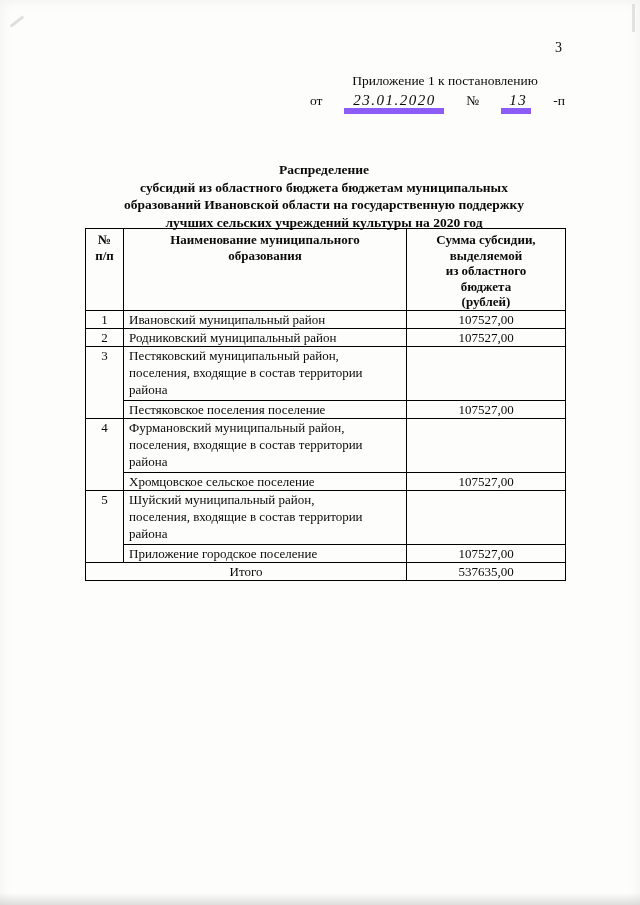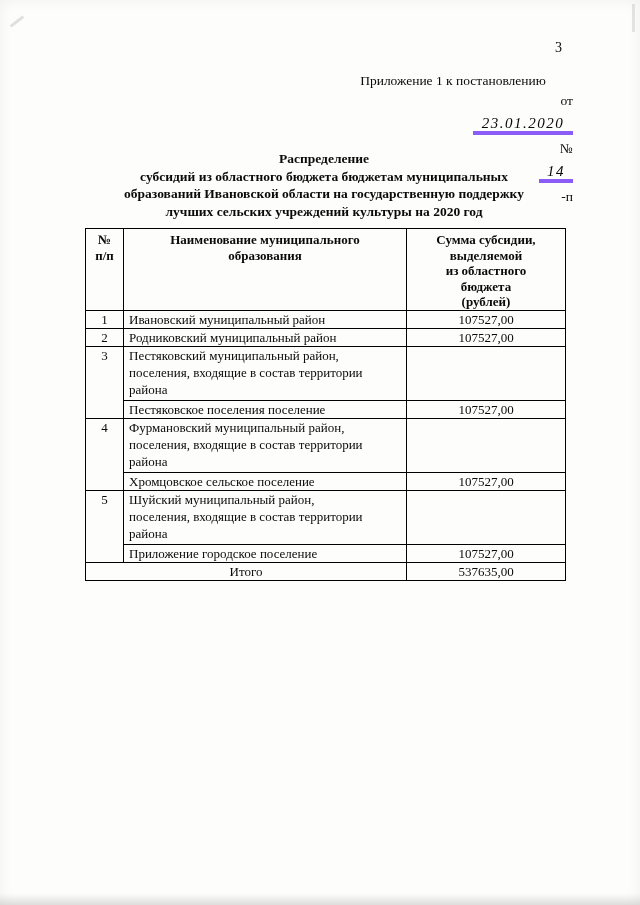--- a/index.html
+++ b/index.html
@@ -28,39 +28,39 @@
   }
   .bottom-shade {
     position: absolute; left: 0; right: 0; bottom: 0; height: 12px;
     background: linear-gradient(to bottom, rgba(0,0,0,0), rgba(0,0,0,0.10));
   }
   .page-num {
     position: absolute; top: 40px; right: 78px;
     font-size: 14px;
   }
   .appendix {
-    position: absolute; top: 72px; right: 67px;
+    position: absolute; top: 72px; right: 75px;
     width: 240px;
     text-align: center;
     font-size: 13.5px; line-height: 18px;
   }
   .date-line {
     margin-top: 2px;
-    display: flex; justify-content: flex-end; align-items: flex-end;
-    gap: 5px; font-size: 13.5px; flex-direction: column;
+    display: flex; justify-content: flex-end; align-items: flex-start;
+    gap: 22px; font-size: 13.5px;
   }
-  .u { border-bottom: 4px solid #8b5cf6; }
+  .u { border-bottom: 6px solid #8b5cf6; }
   .hand {
     font-style: italic; font-size: 15px; letter-spacing: 1.5px;
     text-align: center; line-height: 16px;
   }
   .hand-date { min-width: 100px; padding: 0 8px; }
   .hand-num  { min-width: 30px;  padding: 0 8px; }
   .title {
-    position: absolute; top: 150px; left: 78px; width: 492px;
+    position: absolute; top: 161px; left: 78px; width: 492px;
     text-align: center; font-weight: bold;
     font-size: 13.5px; line-height: 17.5px;
   }
   .tablewrap { position: absolute; top: 228px; left: 85px; }
   table.subsidy {
     border-collapse: collapse; table-layout: fixed;
     width: 480px; font-size: 13px;
   }
   table.subsidy th, table.subsidy td {
     border: 1px solid #000;
@@ -90,21 +90,21 @@
   <div class="bottom-shade"></div>
 
   <div class="page-num">3</div>
 
   <div class="appendix">
     <div>Приложение 1 к постановлению</div>
     <div class="date-line">
       <span>от</span>
       <span class="hand hand-date u">23.01.2020</span>
       <span>№</span>
-      <span class="hand hand-num u">14</span>
+      <span class="hand hand-num u">13</span>
       <span>-п</span>
     </div>
   </div>
 
   <div class="title">
     <div>Распределение</div>
     <div>субсидий из областного бюджета бюджетам муниципальных</div>
     <div>образований Ивановской области на государственную поддержку</div>
     <div>лучших сельских учреждений культуры на 2020 год</div>
   </div>

